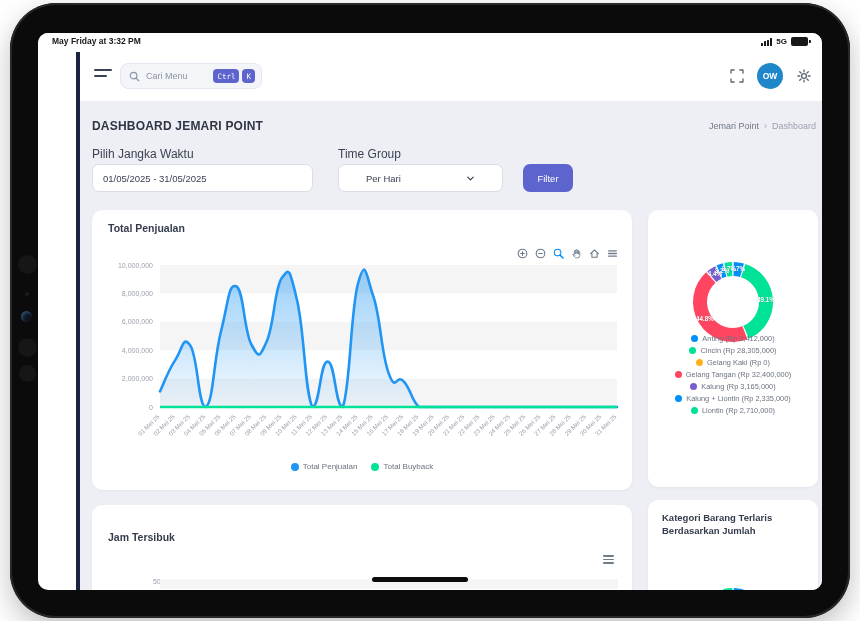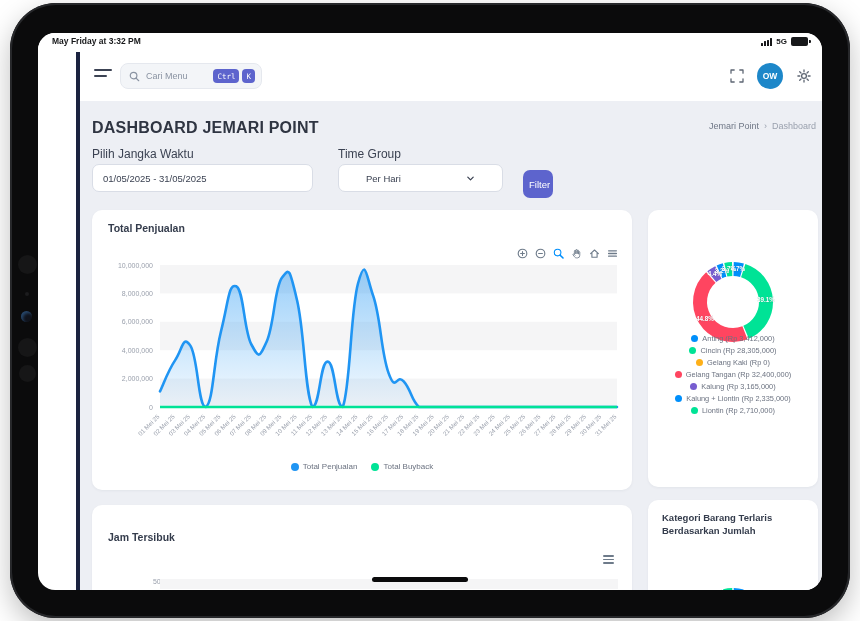--- a/index.html
+++ b/index.html
@@ -1,19 +1,19 @@
 <!DOCTYPE html>
 <html><head>
 <meta charset="utf-8">
 <style>
   html,body{margin:0;padding:0;background:#ffffff;font-family:"Liberation Sans",sans-serif;}
   .stage{position:relative;width:860px;height:621px;background:#fff;overflow:hidden;}
   .tablet{position:absolute;left:10px;top:3px;width:840px;height:615px;background:#0b0b0c;border-radius:46px;box-shadow:inset 0 0 0 2px #27282b,0 10px 28px rgba(0,0,0,.25);}
   .cam{position:absolute;border-radius:50%;background:#161617;}
-  .screen{position:absolute;left:38px;top:33px;width:784px;height:557px;background:#fff;border-radius:17px;overflow:hidden;}
+  .screen{position:absolute;left:38px;top:33px;width:784px;height:557px;background:#fff;border-radius:10px;overflow:hidden;}
   
   .statusbar{position:absolute;left:0;top:0;width:784px;height:19px;background:#fff;}
   .status-time{position:absolute;left:14px;top:3px;font-size:8.5px;font-weight:bold;color:#17181a;}
   .status-right{position:absolute;right:14px;top:4px;display:flex;align-items:center;gap:4px;}
   .net-label{font-size:8px;font-weight:bold;color:#17181a;}
   .sigbars{display:flex;align-items:flex-end;gap:1px;height:8px;}
   .sigbars i{display:block;width:2px;background:#17181a;border-radius:.5px;}
   .battery{width:17px;height:8.5px;border-radius:2px;background:#17181a;position:relative;}
   .battery:after{content:"";position:absolute;right:-2.5px;top:2.5px;width:2px;height:3.5px;background:#17181a;border-radius:0 1px 1px 0;}
   
@@ -28,21 +28,21 @@
   .burger i{display:block;height:2px;background:#3c4354;border-radius:1px;margin-bottom:3.5px;}
   .burger i:nth-child(2){width:13px;}
   .searchbox{position:absolute;left:40px;top:11px;width:142px;height:26px;background:#f3f5f8;border:1px solid #e5e8ee;border-radius:8px;display:flex;align-items:center;padding:0 6px 0 8px;box-sizing:border-box;cursor:text;}
   .searchbox .ph{flex:1;font-size:9px;color:#8a93a2;margin-left:6px;}
   .key{background:#5d64cd;color:#fff;font-family:"DejaVu Sans Mono",monospace;font-size:7.5px;border-radius:4px;padding:2.5px 4px;margin-left:3px;}
   .hicon{position:absolute;cursor:pointer;}
   .hicon svg{stroke:#5e6673;fill:none;stroke-width:1.3;stroke-linecap:round;stroke-linejoin:round;}
   .avatar{position:absolute;left:677px;top:11px;width:26px;height:26px;border-radius:50%;background:#1d87c9;color:#fff;font-size:8.5px;font-weight:bold;display:flex;align-items:center;justify-content:center;cursor:pointer;}
   
   .main{position:absolute;left:42px;top:68px;width:742px;height:489px;background:#edeff4;}
-  .page-title{position:absolute;left:12px;top:18px;font-size:16px;font-weight:bold;color:#2f3542;letter-spacing:.2px;}
+  .page-title{position:absolute;left:12px;top:18px;font-size:12px;font-weight:bold;color:#2f3542;letter-spacing:.2px;}
   .breadcrumb{position:absolute;right:6px;top:20px;font-size:9px;color:#6f7786;display:flex;gap:5px;align-items:center;}
   .breadcrumb .cur{color:#9aa1ae;}
   .flabel{position:absolute;font-size:12px;color:#3b4252;font-weight:500;}
   .finput{position:absolute;height:28px;background:#fff;border:1px solid #d9dde6;border-radius:7px;font-size:9.5px;color:#3b4252;box-sizing:border-box;}
   input.finput{padding:0 10px;font-family:"Liberation Sans",sans-serif;}
   .fselect{display:flex;align-items:center;justify-content:space-between;padding:0 27px;cursor:pointer;}
   .btn{position:absolute;background:#5d64cd;color:#fff;border:none;border-radius:7px;font-size:9.5px;height:28px;cursor:pointer;font-family:"Liberation Sans",sans-serif;}
   .card{position:absolute;background:#fff;border-radius:10px;box-shadow:0 1px 3px rgba(25,35,65,.05);overflow:hidden;}
   .card-title{position:absolute;left:16px;top:12px;font-size:10.5px;font-weight:600;color:#343c4c;}
   .card-title2{position:absolute;left:14px;top:10px;width:146px;font-size:9.5px;line-height:12.5px;font-weight:600;color:#343c4c;}
@@ -175,21 +175,21 @@
 
       <span class="flabel" style="left:12px;top:46px">Pilih Jangka Waktu</span>
       <span class="flabel" style="left:258px;top:46px">Time Group</span>
       <input class="finput" style="left: 12px; top: 63px; width: 221px;" readonly="" value="01/05/2025 - 31/05/2025">
       <div class="finput fselect" style="left:258px;top:63px;width:165px">
         <span>Per Hari</span>
         <svg width="9" height="9" viewBox="0 0 10 10" style="stroke:#3b4252;fill:none;stroke-width:1.4;stroke-linecap:round;stroke-linejoin:round">
             <path d="M2 3.5 5 6.5 8 3.5"></path>
           </svg>
       </div>
-      <button class="btn" style="left:443px;top:69px;width:30px">Filter</button>
+      <button class="btn" style="left:443px;top:63px;width:50px">Filter</button>
 
       <div class="card" style="left:12px;top:109px;width:540px;height:280px">
         <div class="card-title">Total Penjualan</div>
         <div class="apx-toolbar">
           <span>
               <svg width="11" height="11" viewBox="0 0 11 11">
                 <circle cx="5.5" cy="5.5" r="4.3"></circle>
                 <path d="M5.5 3.6v3.8M3.6 5.5h3.8"></path>
               </svg>
             </span>

